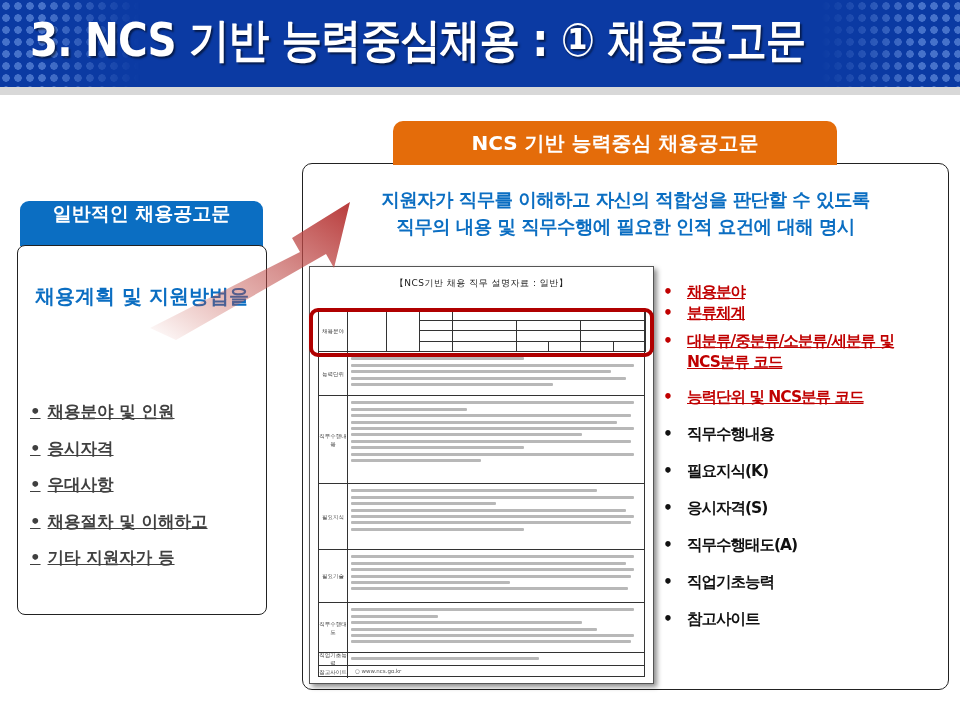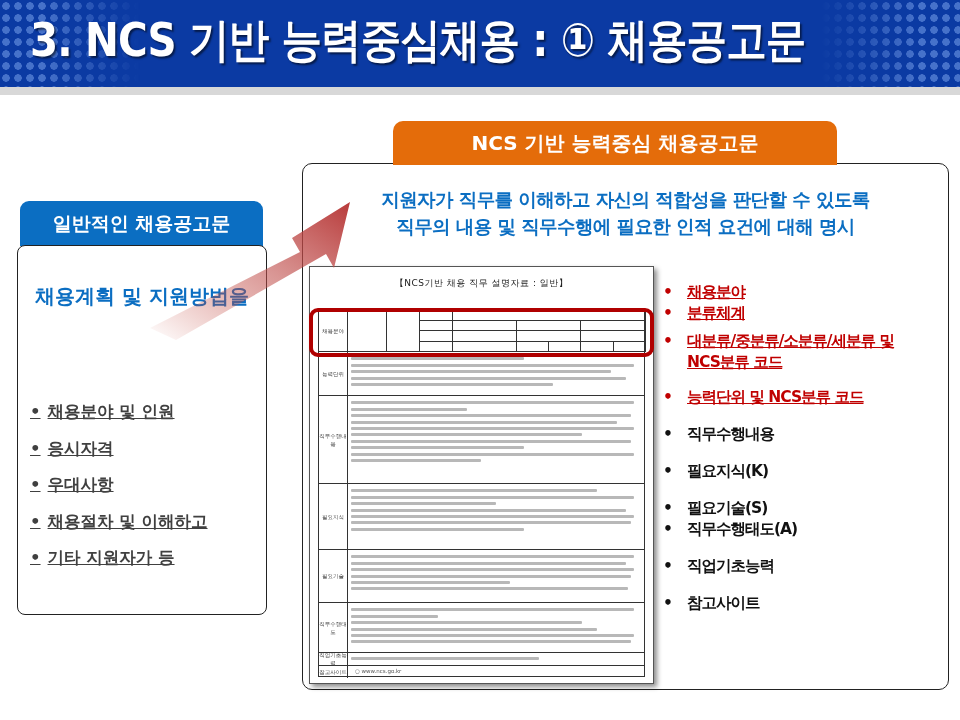--- a/index.html
+++ b/index.html
@@ -29,21 +29,21 @@
   .banner-underline {
     position: absolute; left: 0; top: 87px; width: 960px; height: 8px;
     background: #d8d8d8;
   }
 
   
   .left-tab {
     position: absolute; left: 20px; top: 201px; width: 243px; height: 45px;
     background: #0b6ec2; border-radius: 9px 9px 0 0;
     color: #fff; font-weight: bold; font-size: 19px;
-    display: flex; align-items: center; justify-content: center;
+    display: flex; justify-content: center;
   }
   .left-box {
     position: absolute; left: 17px; top: 245px; width: 250px; height: 370px;
     border: 1.5px solid #222; border-radius: 8px; background: #fff;
   }
   .left-purpose {
     position: absolute; left: 0; top: 28px; width: 100%;
     text-align: center; color: #0b6ec2; font-weight: bold; font-size: 20px; line-height: 44px;
   }
   .left-list { position: absolute; left: 12px; top: 148px; list-style: none; }
@@ -263,22 +263,22 @@
 
   <div class="highlight" style="left:6px; top:144px; width:345px; height:49px;"></div>
 
   <ul class="right-list">
     <li class="red" style="margin-top:0"><span>채용분야</span></li>
     <li class="red" style="margin-top:0"><span>분류체계</span></li>
     <li class="red" style="margin-top:7px"><span>대분류/중분류/소분류/세분류 및</span><br><span>NCS분류 코드</span></li>
     <li class="red" style="margin-top:14px"><span>능력단위 및 NCS분류 코드</span></li>
     <li class="black" style="margin-top:16px">직무수행내용</li>
     <li class="black" style="margin-top:16px">필요지식(K)</li>
-    <li class="black" style="margin-top:16px">필요기술(S)</li>
-    <li class="black" style="">직무수행태도(A)</li>
+    <li class="black" style="margin-top:16px">응시자격(S)</li>
+    <li class="black" style="margin-top:16px">직무수행태도(A)</li>
     <li class="black" style="margin-top:16px">직업기초능력</li>
     <li class="black" style="margin-top:16px">참고사이트</li>
   </ul>
 </div>
 
 <div class="right-tab">
   <span>NCS 기반 능력중심 채용공고문</span>
 </div>
 
 <svg class="arrow" viewBox="0 0 220 150">

